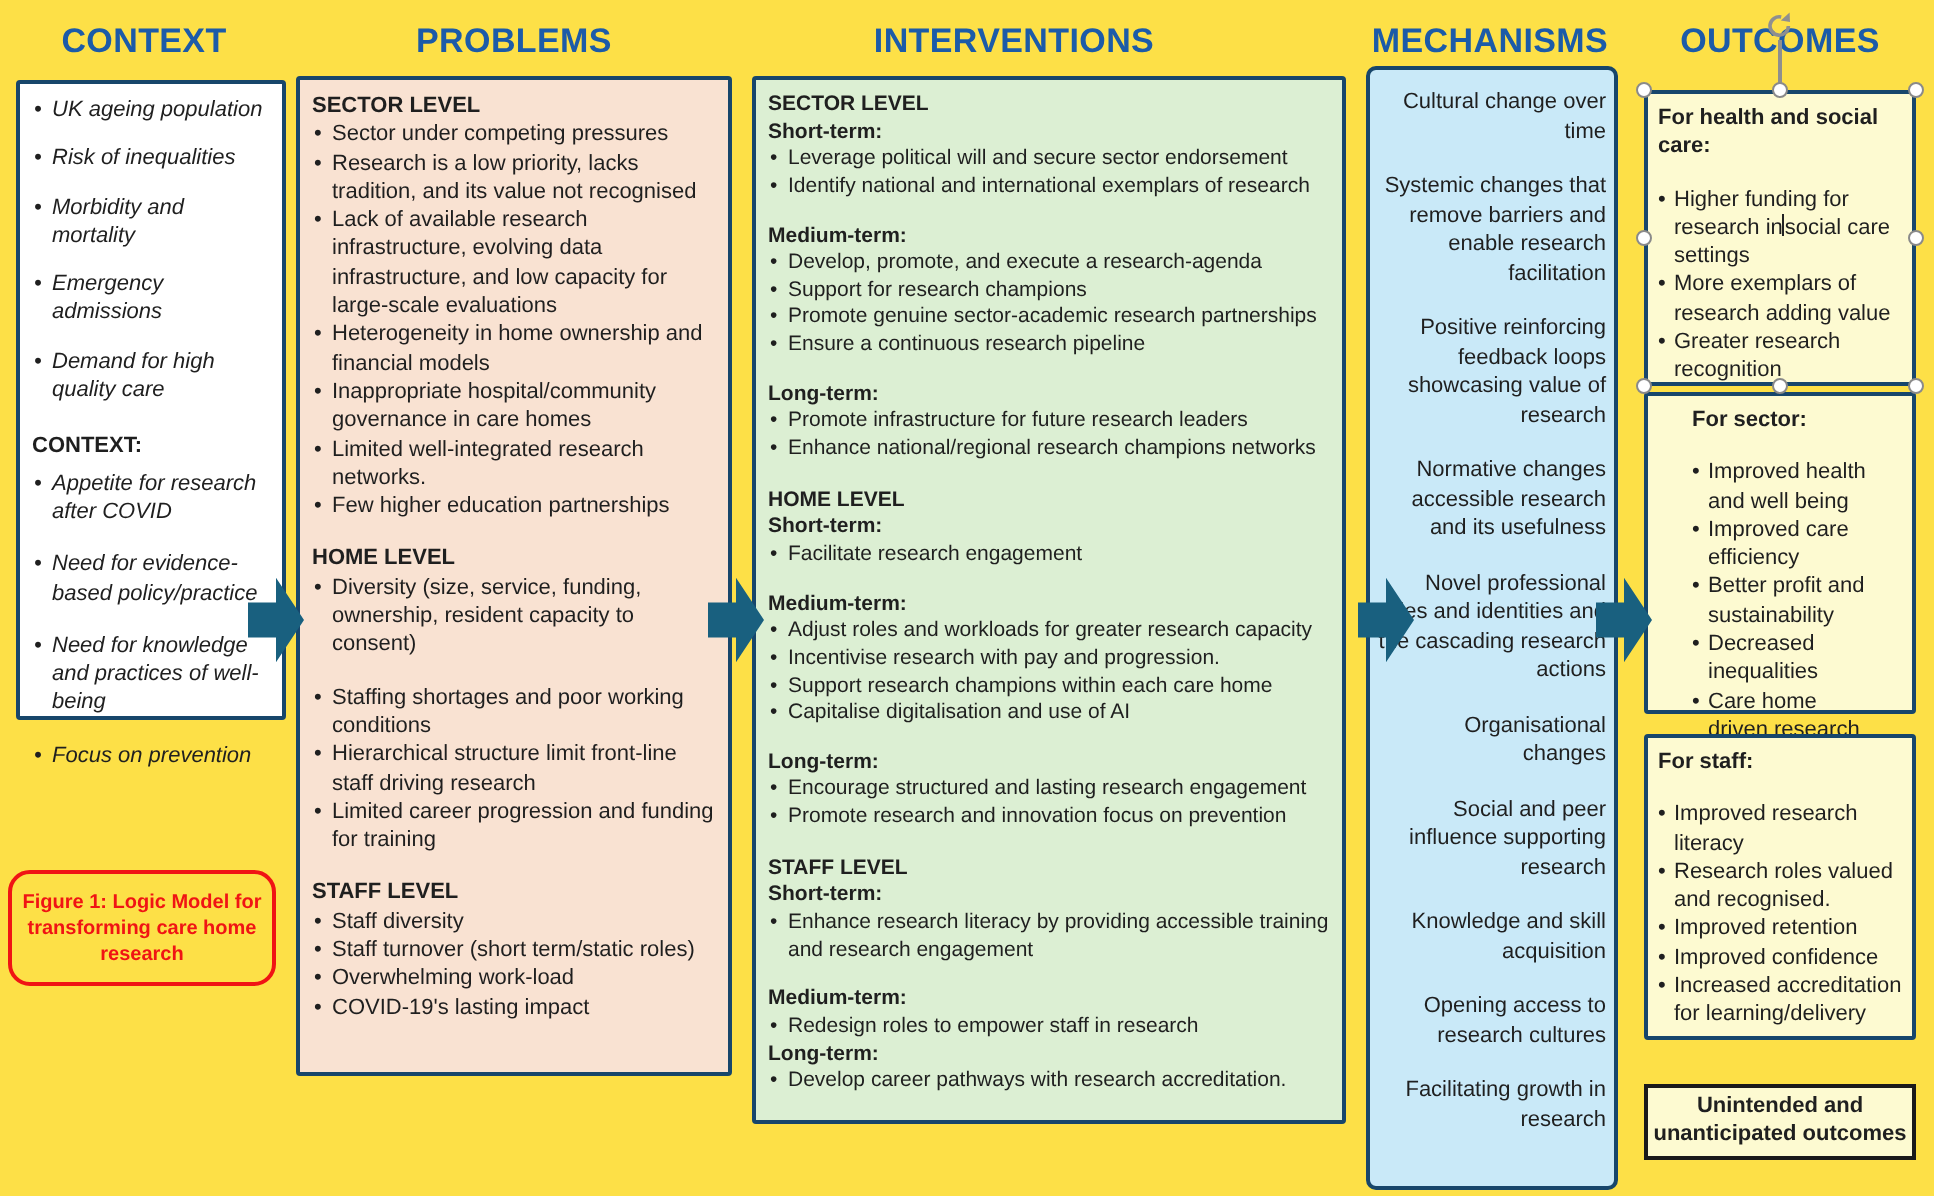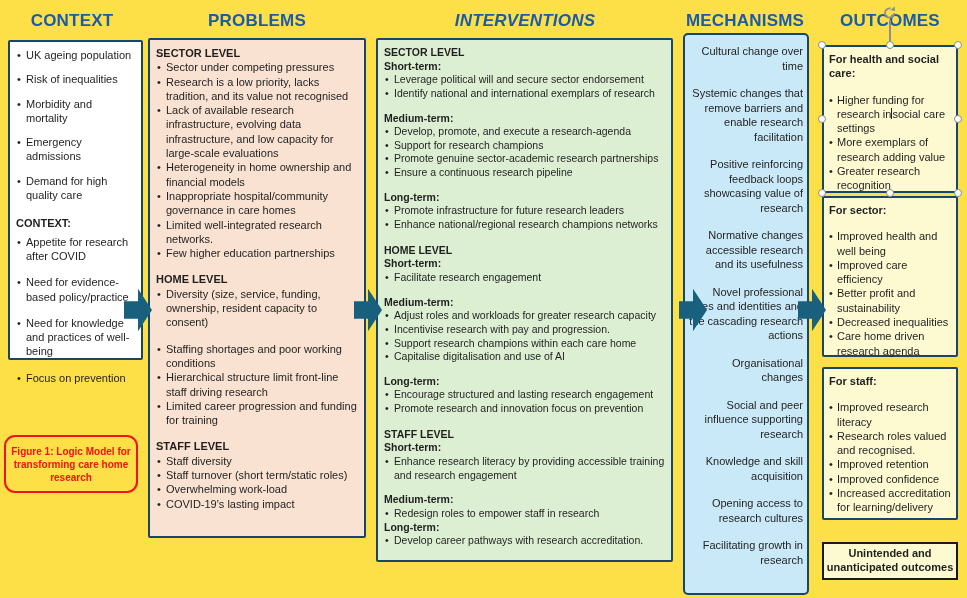--- a/index.html
+++ b/index.html
@@ -6,21 +6,21 @@
   .canvas{position:relative;width:967px;height:598px;background:#fde047;overflow:hidden;
           font-family:"Liberation Sans", sans-serif;color:#1f1f1f;}
   .col-title{position:absolute;top:11px;height:22px;text-align:center;font-weight:bold;
              font-size:17px;color:#1c5ba8;letter-spacing:.2px;}
   .box{position:absolute;box-sizing:border-box;border:2.5px solid #17466b;background:#fff;
        font-size:11px;line-height:1.3;padding:6px 6px;}
   .box.sq{border-radius:2px;}
   .bullet{position:relative;padding-left:10px;}
   .bullet::before{content:"\2022";position:absolute;left:1px;}
   
-  .ctx .bullet{margin-bottom:10px;}
+  .ctx .bullet{margin-bottom:10px;font-style:italic;}
   .ctx .drivers-label{font-weight:bold;margin-top:14px;margin-bottom:4px;}
   .ctx .drv{margin-bottom:12px;}
   
   .prb{background:#f9e2d2;}
   .prb .sec-head{font-weight:bold;}
   .prb .sec{margin-top:12px;}
   .prb .sec.first{margin-top:0;}
   .prb .gap-top{margin-top:12px;}
   
   .itv{background:#dcefd3;font-size:10.5px;}
@@ -52,21 +52,21 @@
   .rotate-stem{position:absolute;left:889px;top:20px;width:1.5px;height:23px;background:#8f8f8f;z-index:4;}
   .caret{display:inline-block;width:1px;height:11px;background:#222;vertical-align:-1px;}
 </style>
 </head>
 <body>
 
 <div class="canvas">
 
   <div class="col-title" style="left:4px;width:136px;">CONTEXT</div>
   <div class="col-title" style="left:148px;width:218px;">PROBLEMS</div>
-  <div class="col-title" style="left:376px;width:298px;font-style:italic;">INTERVENTIONS</div>
+  <div class="col-title" style="left:358px;width:298px;">INTERVENTIONS</div>
   <div class="col-title" style="left:680px;width:130px;">MECHANISMS</div>
   <div class="col-title" style="left:822px;width:136px;">OUTCOMES</div>
 
   <div class="box sq ctx" style="left:8px;top:40px;width:135px;height:320px;">
     <div class="bullet">UK ageing population</div>
     <div class="bullet">Risk of inequalities</div>
     <div class="bullet">Morbidity and mortality</div>
     <div class="bullet">Emergency admissions</div>
     <div class="bullet">Demand for high quality care</div>
     <div class="drivers-label">CONTEXT:</div>
@@ -155,21 +155,21 @@
     <div class="mech">Facilitating growth in research</div>
   </div>
 
   <div class="box sq out" style="left:822px;top:45px;width:136px;height:148px;padding:5px 5px;">
     <div class="o-head">For health and social care:</div>
     <div class="bullet"><span>Higher funding for research in</span><span class="caret"></span><span>social care settings</span></div>
     <div class="bullet">More exemplars of research adding value</div>
     <div class="bullet">Greater research recognition</div>
   </div>
 
-  <div class="box sq out" style="left:822px;top:196px;width:136px;height:161px;padding:5px 5px;">
+  <div class="box sq out" style="left:822px;top:196px;width:136px;height:161px;padding:5px 22px;">
     <div class="o-head">For sector:</div>
     <div class="bullet">Improved health and well being</div>
     <div class="bullet">Improved care efficiency</div>
     <div class="bullet">Better profit and sustainability</div>
     <div class="bullet">Decreased inequalities</div>
     <div class="bullet">Care home driven research agenda</div>
   </div>
 
   <div class="box sq out" style="left:822px;top:367px;width:136px;height:153px;padding:5px 5px;">
     <div class="o-head">For staff:</div>

